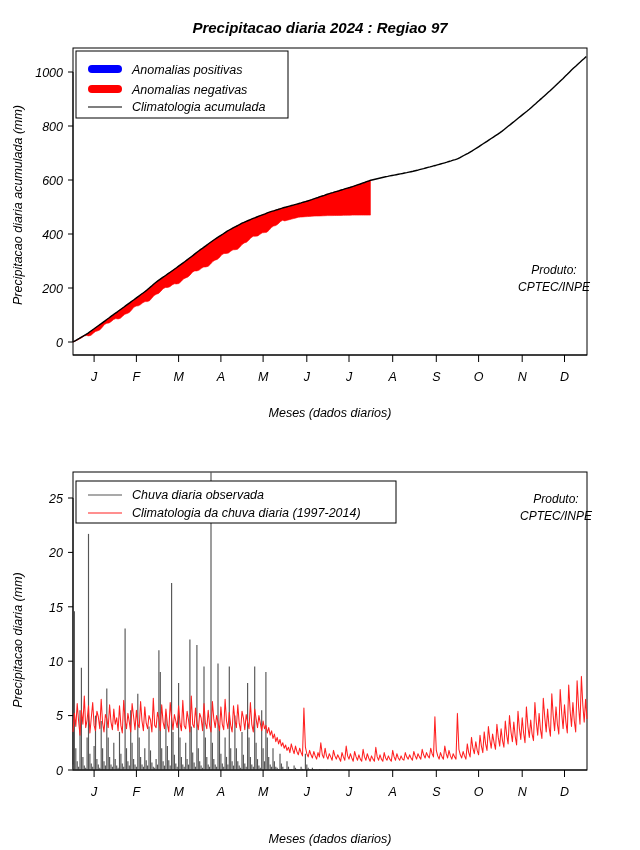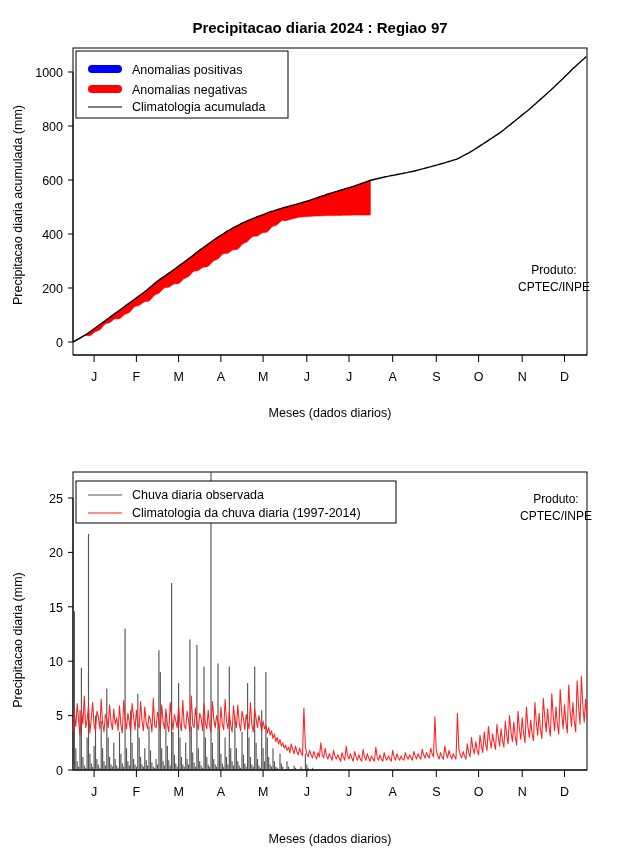--- a/index.html
+++ b/index.html
@@ -1,17 +1,17 @@
 <!DOCTYPE html>
 <html><head>
 <meta charset="utf-8">
 <style>
   html,body{margin:0;padding:0;background:#ffffff;}
   body{width:640px;height:850px;position:relative;font-family:"Liberation Sans",sans-serif;color:#000;overflow:hidden;}
-  .fig{position:absolute;left:0;top:0;width:640px;height:850px;}
+  .fig{position:absolute;left:0;top:0;width:640px;height:850px;font-style:italic;}
   svg{display:block;}
   text{font-family:"Liberation Sans",sans-serif;fill:#000;}
   .title{font-size:15px;font-weight:bold;text-anchor:middle;}
   .axlab{font-size:12.5px;text-anchor:middle;}
   .tick{font-size:12.5px;}
   .tickx{font-size:12.5px;text-anchor:middle;}
   .legtxt{font-size:12.5px;}
   .produto{font-size:12px;text-anchor:middle;}
   .box{fill:none;stroke:#000;stroke-width:1;}
   .axline{stroke:#000;stroke-width:1;fill:none;}

